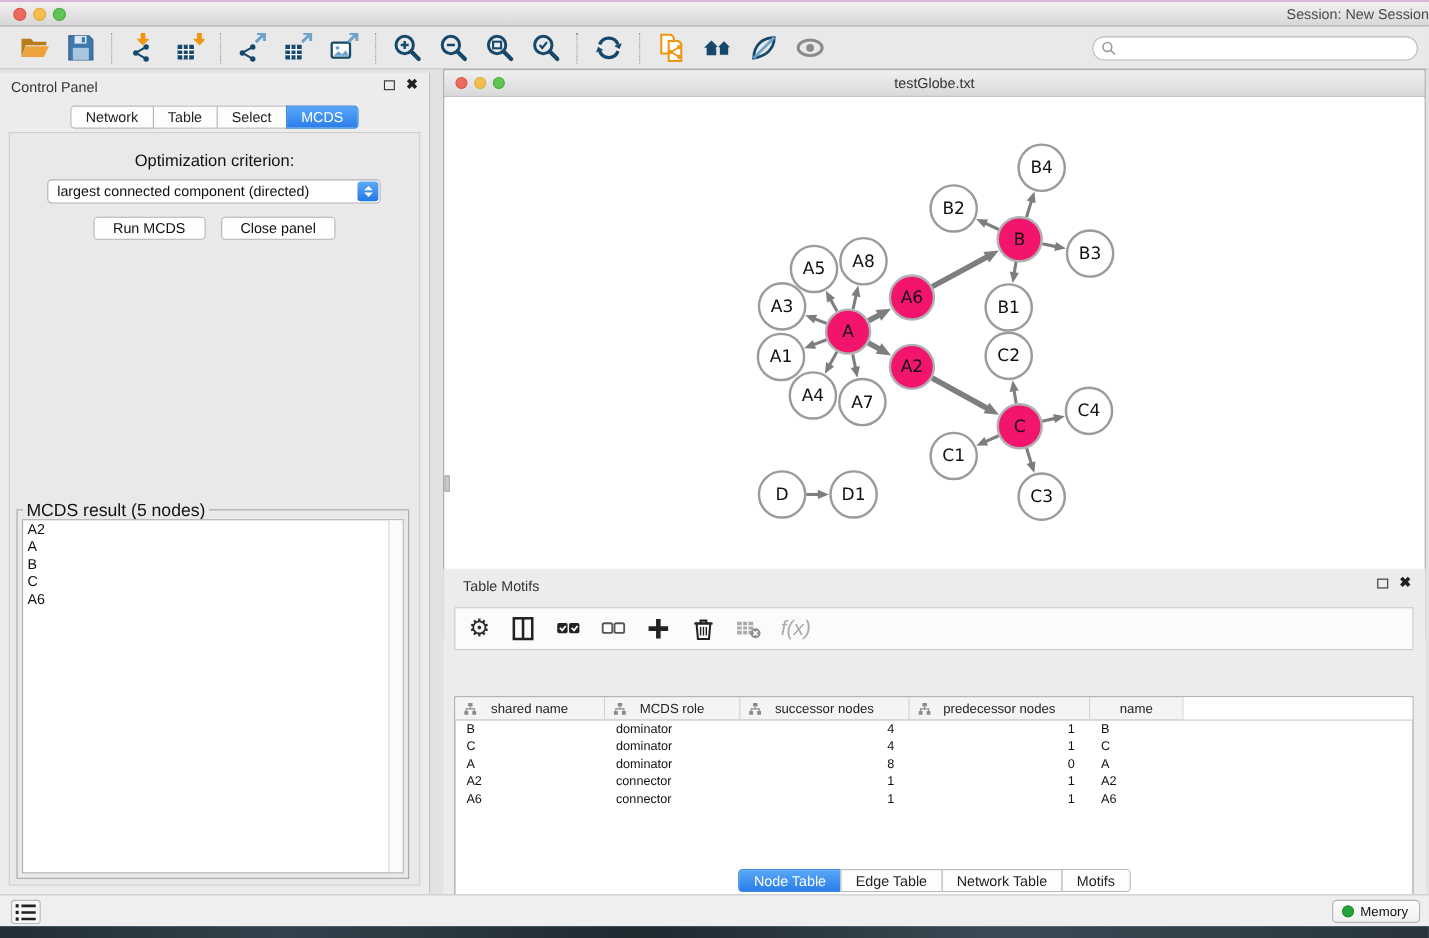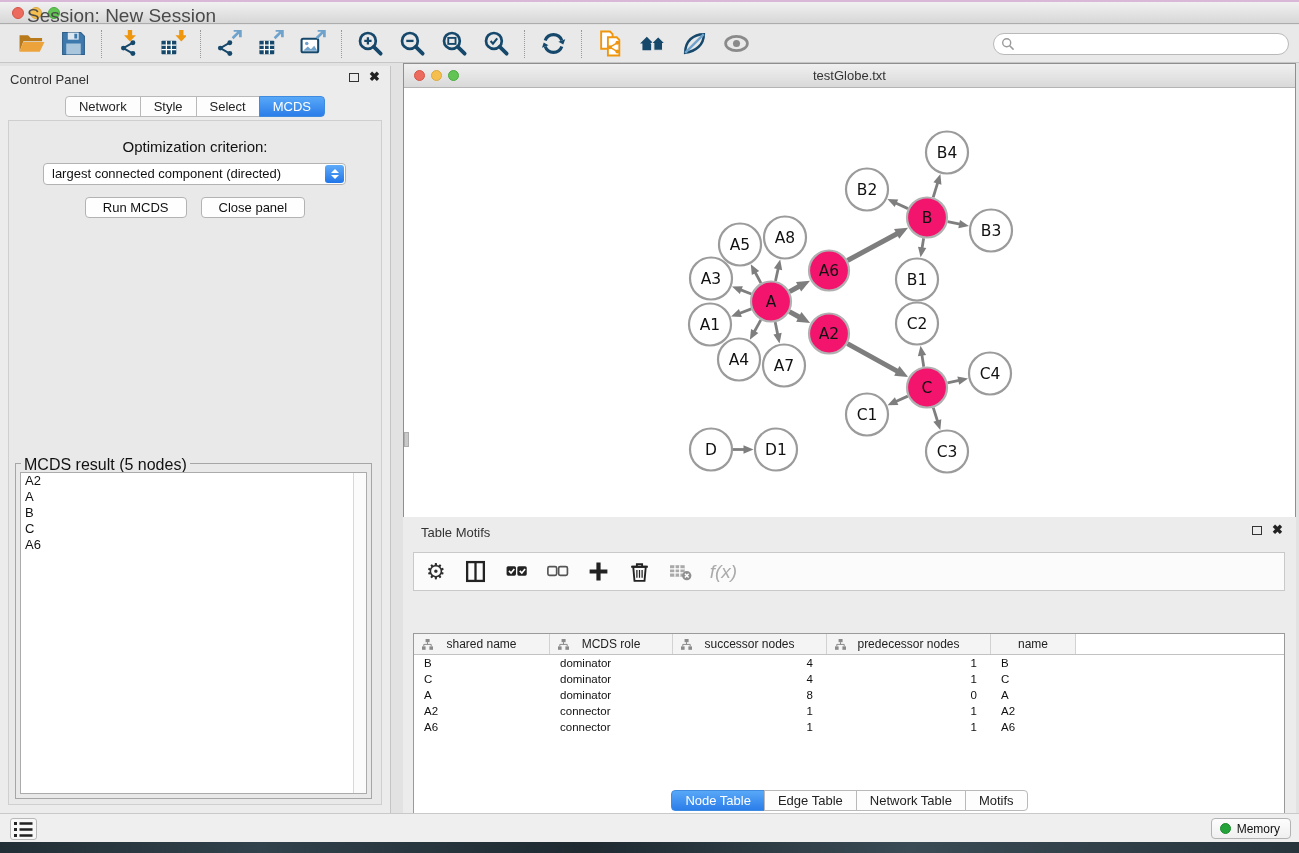--- a/index.html
+++ b/index.html
@@ -3,22 +3,22 @@
 <meta charset="utf-8">
 <style>
   * { margin:0; padding:0; box-sizing:border-box; }
   html,body { width:1299px; height:853px; }
   body { position:relative; background:#E2E2E2; font-family:"Liberation Sans",sans-serif; overflow:hidden; color:#222; }
 
   
   .top-accent { position:absolute; top:0; left:0; right:0; height:2px; background:#D9B7D8; }
   .titlebar { position:absolute; top:2px; left:0; right:0; height:22px;
     background:linear-gradient(#F1F1F1,#D7D7D7); border-bottom:1px solid #ACACAC; }
-  .titlebar .title { position:absolute; left:0; right:0; top:3px; text-align:left;
-    font-size:19px; color:#4a4a4a;padding-left:27px; }
+  .titlebar .title { position:absolute; left:0; right:0; top:3px; text-align:right;
+    font-size:13px; color:#4a4a4a; }
   .tl { position:absolute; border-radius:50%; }
   .tl.red { background:#EC6A5E; border:1px solid #D55549; }
   .tl.yellow { background:#F5BF4F; border:1px solid #DDA939; }
   .tl.green { background:#61C454; border:1px solid #4AAB3D; }
 
   .toolbar { position:absolute; top:25px; left:0; right:0; height:38px; background:#E9E9E9;
     border-bottom:1px solid #C6C6C6; display:flex; align-items:center; padding-left:10px; }
   .tb-btn { width:42px; height:34px; display:flex; align-items:center; justify-content:center;
     background:transparent; border:none; cursor:default; }
   .tb-btn svg { width:27px; height:27px; }
@@ -315,21 +315,21 @@
   <div style="position:relative; height:26px;">
     <span class="panel-title" style="position:absolute; left:10px; top:6px;">Control Panel</span>
     <span class="win-icons" style="right:10px;">
       <span class="float-ic"></span>
       <span class="close-ic">✖</span>
     </span>
   </div>
   <div class="cp-tabs-wrap">
       <div class="seg-tabs" id="cp-tabs">
         <div class="seg">Network</div>
-        <div class="seg">Style</div>
+        <div class="seg">Table</div>
         <div class="seg">Select</div>
         <div class="seg active">MCDS</div>
       </div>
     </div>
   <div class="cp-body">
     <div class="opt-label">Optimization criterion:</div>
     <div class="cp-select">
       <span>largest connected component (directed)</span>
       <span class="stepper">
           <span class="up"></span>

